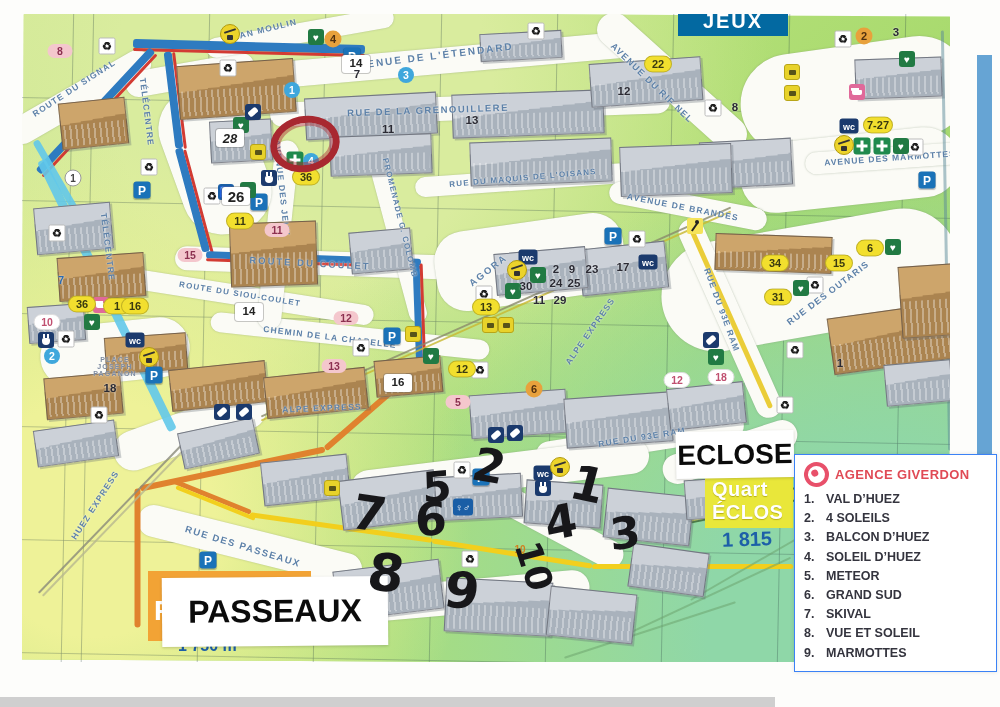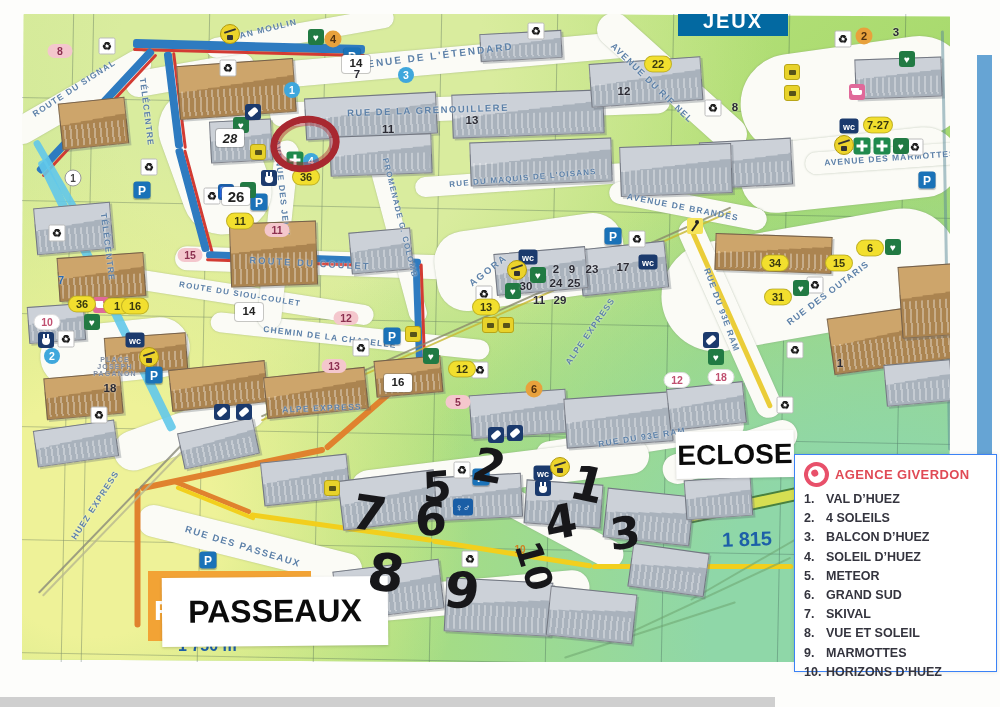--- a/index.html
+++ b/index.html
@@ -384,20 +384,24 @@
           <div class="mk wp" style="left: 721px; top: 377px;">18</div>
           <div class="mk pl" style="left: 110px; top: 389px;">18</div>
           <div class="mk or" style="left: 534px; top: 389px;">6</div>
           <div class="mk p" style="left: 458px; top: 402px;">5</div>
           <div class="mk plo" style="left: 520px; top: 550px;">10</div>
         </div>
 
       <div class="box jeux-box">
         <span>JEUX</span>
       </div>
+      <div class="box quarter-box">
+        <span>Quart</span>
+        <span>ÉCLOS</span>
+      </div>
       <div class="box alt-1815">1 815</div>
       <div class="box alt-1750">1 750 m</div>
       <div class="box orange-box">
         <span>P</span>
       </div>
       <div class="box passeaux-box">
         <span>PASSEAUX</span>
       </div>
       <div class="box eclose-box">
         <span>ECLOSE</span>
@@ -454,20 +458,16 @@
           <span>SKIVAL</span>
         </li>
         <li>
           <span class="num">8.</span>
           <span>VUE ET SOLEIL</span>
         </li>
         <li>
           <span class="num">9.</span>
           <span>MARMOTTES</span>
         </li>
-        <li>
-          <span class="num">10.</span>
-          <span>HORIZONS D’HUEZ</span>
-        </li>
       </ul>
   </div>
 
 </div>
 
 </body></html>

